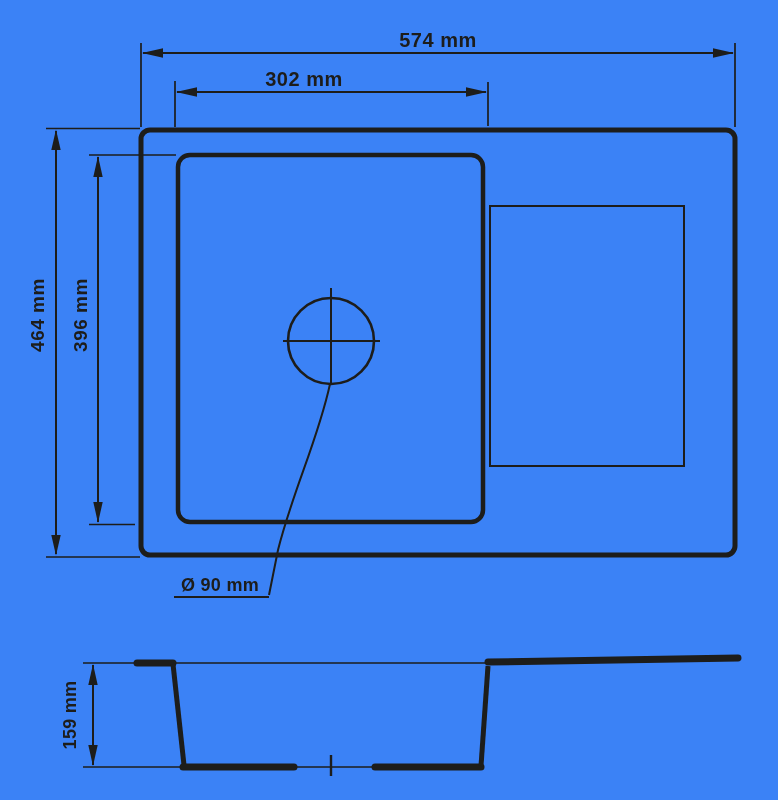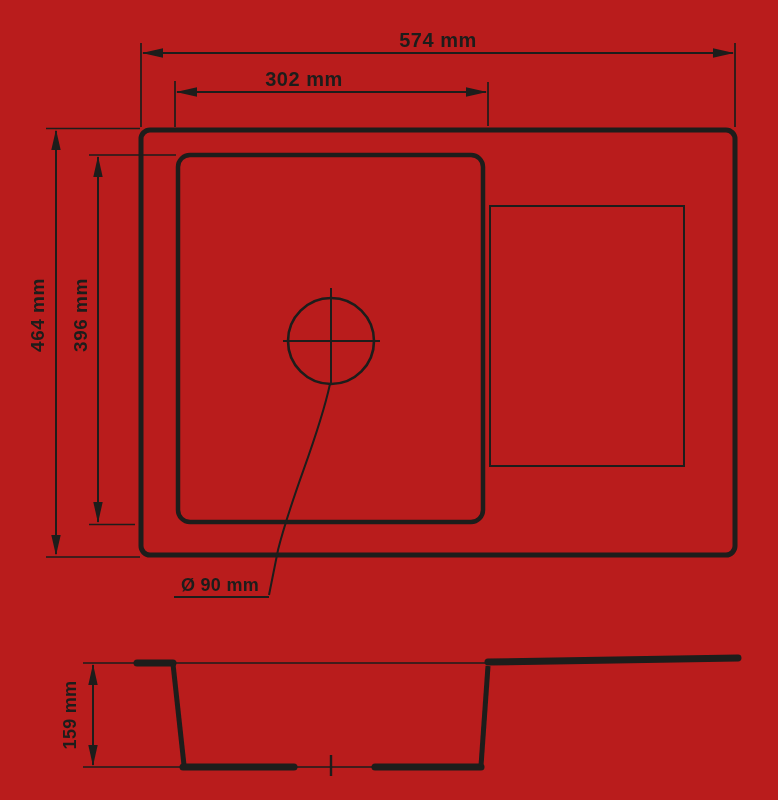--- a/index.html
+++ b/index.html
@@ -4,21 +4,21 @@
 <style>
   html, body {
     margin: 0;
     padding: 0;
     background: #ffffff;
   }
   .stage {
     position: relative;
     width: 778px;
     height: 800px;
-    background: #b91c1c;
+    background: #3b82f6;
     overflow: hidden;
     font-family: "Liberation Sans", sans-serif;
   }
   svg text {
     font-family: "Liberation Sans", "DejaVu Sans", sans-serif;
     fill: #1d1d1b;
     font-weight: bold;
   }
   .dim-label-lg { font-size: 20px; letter-spacing: 0.5px; }
   .dim-label-md { font-size: 19px; letter-spacing: 0.5px; }

